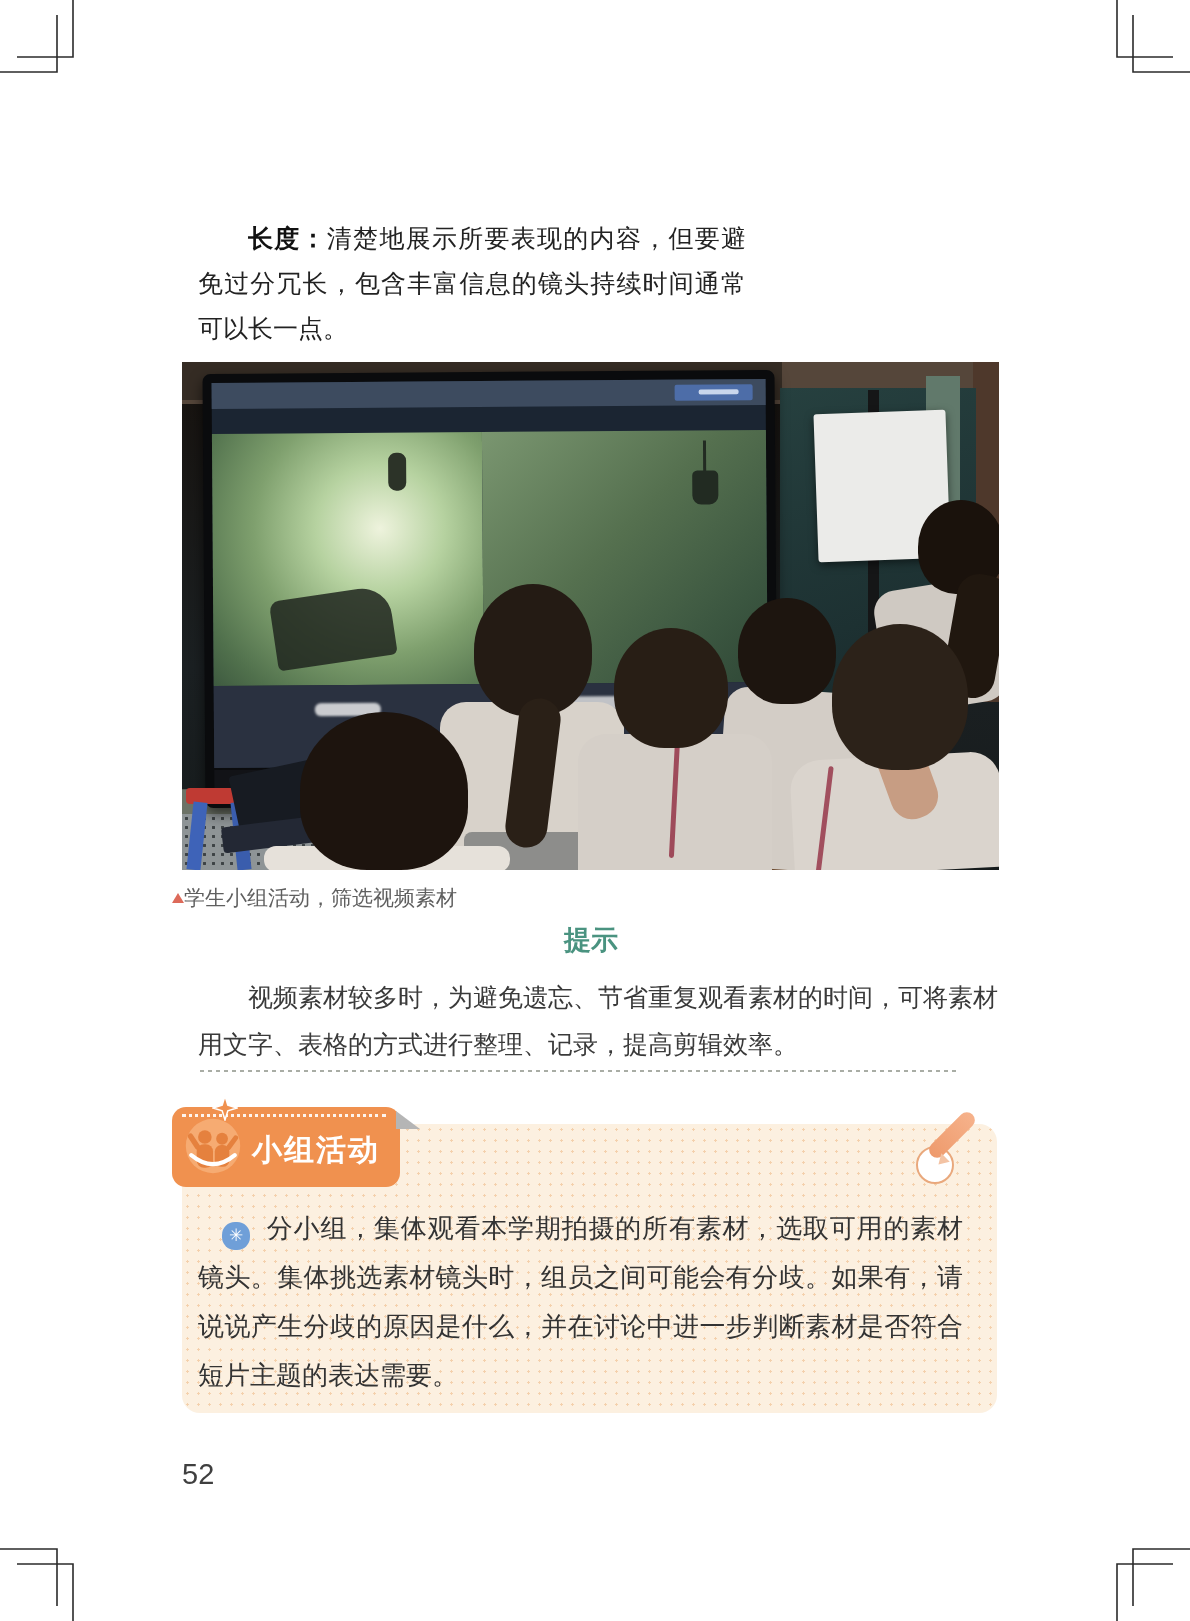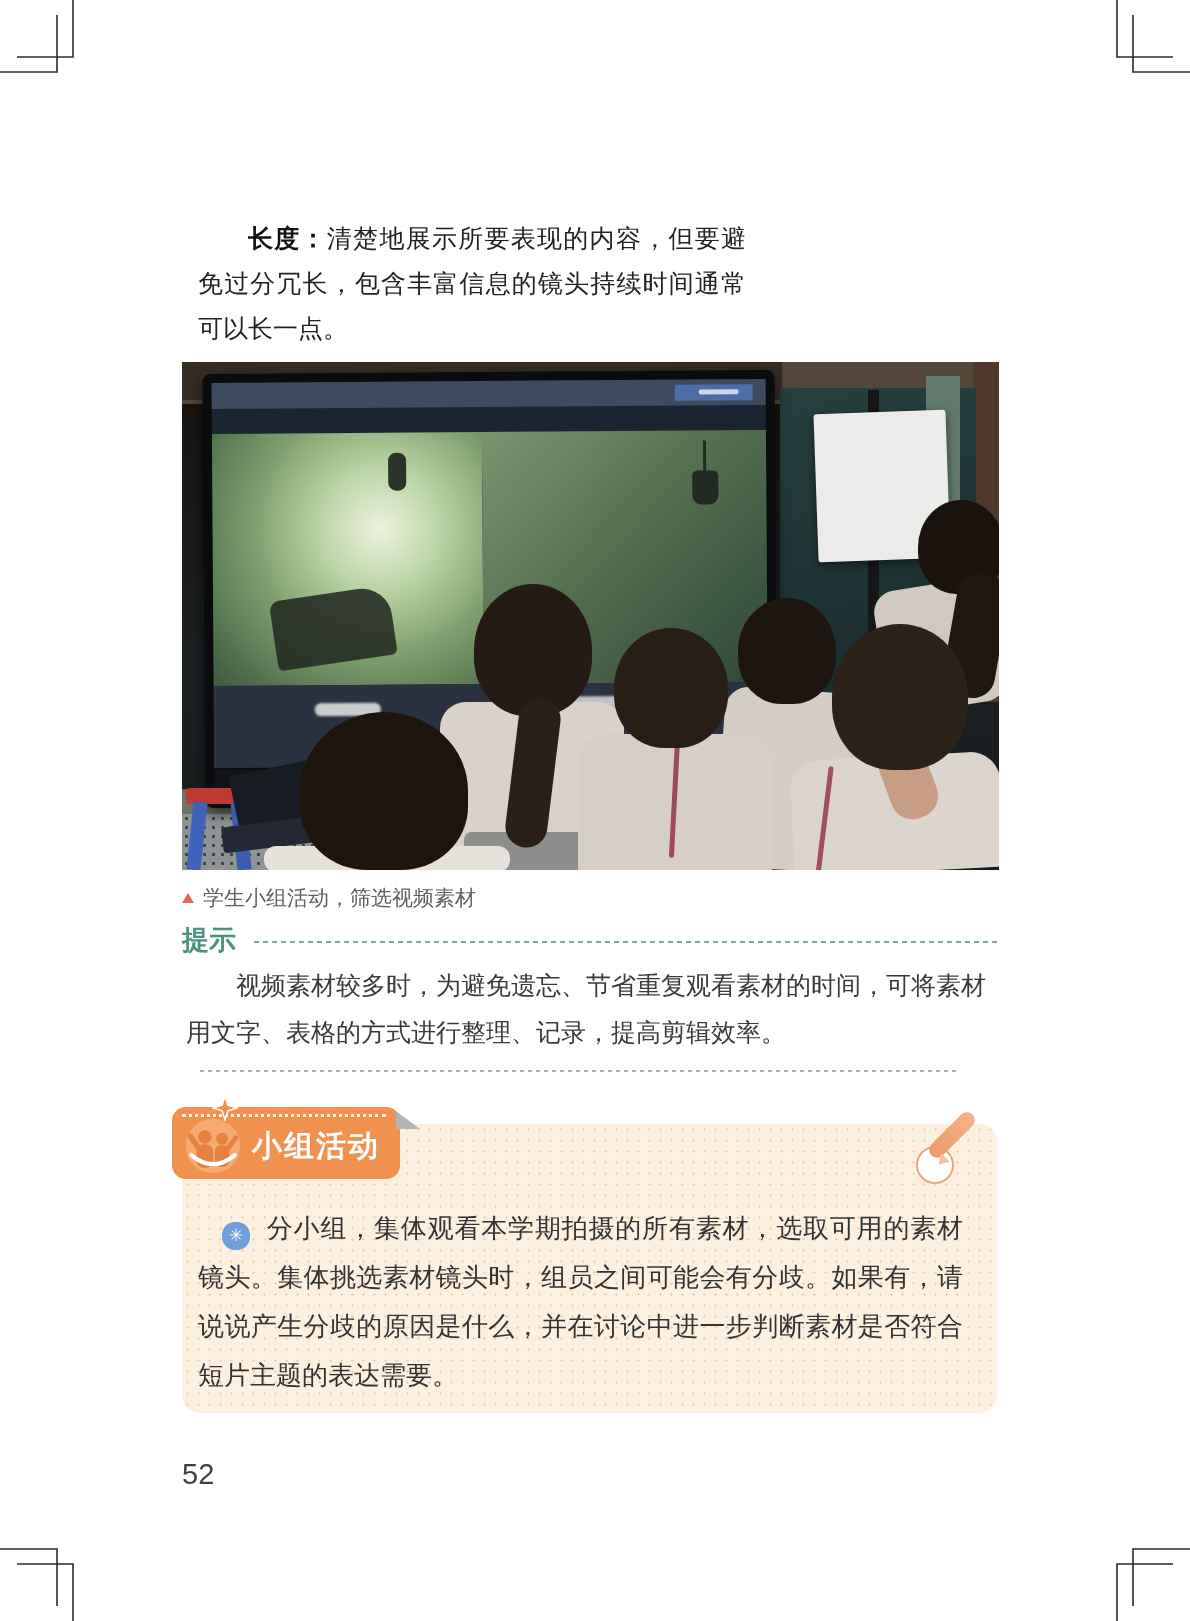--- a/index.html
+++ b/index.html
@@ -82,30 +82,30 @@
   .st-girl-far-head{left:736px;top:138px;width:86px;height:94px;background:#1a120c;border-radius:50% 50% 44% 44%;}
   .st-girl-far-hairfall{left:768px;top:212px;width:52px;height:124px;background:#20170f;border-radius:22px;transform:rotate(10deg);}
   .st-girl-far-body{left:698px;top:222px;width:120px;height:124px;background:#cfc9c2;border-radius:22px;transform:rotate(-9deg);}
   .st-boy-right-head{left:650px;top:262px;width:136px;height:146px;background:#2c2219;border-radius:50% 50% 44% 44%;}
   .st-boy-right-arm{left:700px;top:366px;width:48px;height:92px;background:#c79d83;border-radius:22px;transform:rotate(-20deg);}
   .st-boy-right-body{left:610px;top:394px;width:210px;height:116px;background:#dad4cd;border-radius:30px 30px 0 0;transform:rotate(-3deg);}
   .st-boy-right-trim{left:30px;top:6px;width:5px;height:108px;background:#a14f5e;transform:rotate(10deg);border-radius:3px;}
   .st-boy-front-head{left:118px;top:350px;width:168px;height:158px;background:#1d140e;border-radius:50% 50% 40% 40%;}
   .st-boy-front-shoulder{left:82px;top:484px;width:246px;height:26px;background:#e6e1da;border-radius:12px;}
   
-  .caption{position:absolute;left:182px;top:884px;display:flex;align-items:center;gap:9px;text-align:center;}
+  .caption{position:absolute;left:172px;top:884px;display:flex;align-items:center;text-align:center;}
   .caption-tri{width:0;height:0;border-left:6px solid transparent;border-right:6px solid transparent;
      border-bottom:10px solid #dd6a5a;}
   .caption-text{font-family:"Liberation Sans","DejaVu Sans",sans-serif;font-size:21px;color:#5f5f5f;}
   
-  .tip-head{position:absolute;left:182px;top:922px;width:818px;display:flex;align-items:center;}
+  .tip-head{position:absolute;left:182px;top:922px;width:818px;display:flex;align-items:center;flex-direction:column;}
   .tip-title{font-family:"Liberation Sans","DejaVu Sans",sans-serif;font-weight:700;font-size:27px;color:#4a9380;}
   .tip-dash{flex:1;height:2px;margin-left:18px;margin-top:4px;
      background:repeating-linear-gradient(90deg,#7aab99 0 5px,transparent 5px 9px);}
-  .tip-text{position:absolute;left:182px;top:958px;width:800px;margin:4px;
+  .tip-text{position:absolute;left:182px;top:958px;width:800px;margin:16px;
      font-size:25px;line-height:47px;text-indent:2em;text-align:justify;color:#3a3a3a;}
   .tip-bottom-dash{position:absolute;left:200px;top:1070px;width:758px;height:2px;
      background:repeating-linear-gradient(90deg,#a9ada5 0 4px,transparent 4px 8px);}
   
   .activity-box{position:absolute;left:182px;top:1124px;width:815px;height:289px;
      background:#fcf0e0;border-radius:18px;
      background-image:radial-gradient(rgba(235,170,110,.45) 1.1px,transparent 1.4px);
      background-size:11px 11px;}
   .activity-text{position:absolute;left:16px;top:80px;right:34px;margin:0;
      font-size:26px;line-height:49px;color:#333;text-align:justify;text-indent:24px;}
@@ -113,21 +113,21 @@
      background:#6f9fd8;border-radius:46%;color:#fff;
      font-family:"DejaVu Sans",sans-serif;font-size:17px;margin-right:16px;vertical-align:-4px;text-indent:0;}
   .pencil{position:absolute;right:1px;top:-12px;width:80px;height:86px;}
   .pencil-circle{position:absolute;left:0;top:34px;width:34px;height:34px;border-radius:50%;
      background:#fff;border:2px solid #e9a87c;}
   .pencil-rod{position:absolute;left:28px;top:-6px;width:16px;height:58px;border-radius:8px;
      background:linear-gradient(180deg,#f6b28b,#ee9a6c);transform:rotate(45deg);}
   .pencil-tip{position:absolute;left:20px;top:44px;width:0;height:0;
      border-left:6px solid transparent;border-right:6px solid transparent;
      border-top:10px solid #f3c3a4;transform:rotate(45deg);}
-  .activity-tab{position:absolute;left:172px;top:1107px;width:228px;height:72px;
+  .activity-tab{position:absolute;left:172px;top:1107px;width:228px;height:80px;
      background:#f0914f;border-radius:14px;}
   .tab-dotline{position:absolute;left:10px;right:14px;top:7px;border-top:3px dotted rgba(255,255,255,.9);}
   .tab-label{position:absolute;left:80px;top:50%;transform:translateY(-42%);
      font-family:"Liberation Sans","DejaVu Sans",sans-serif;font-weight:700;font-size:30px;color:#ffffff;letter-spacing:2px;}
   .tab-icon{position:absolute;left:12px;top:10px;width:58px;height:58px;}
   .tab-sparkle{position:absolute;left:40px;top:-12px;width:26px;height:26px;}
   .tab-fold{position:absolute;left:100%;margin-left:-4px;top:4px;width:24px;height:18px;background:#b5b5b5;
      clip-path:polygon(0 0,100% 100%,0 100%);}
   
   .page-number{position:absolute;left:182px;top:1458px;

